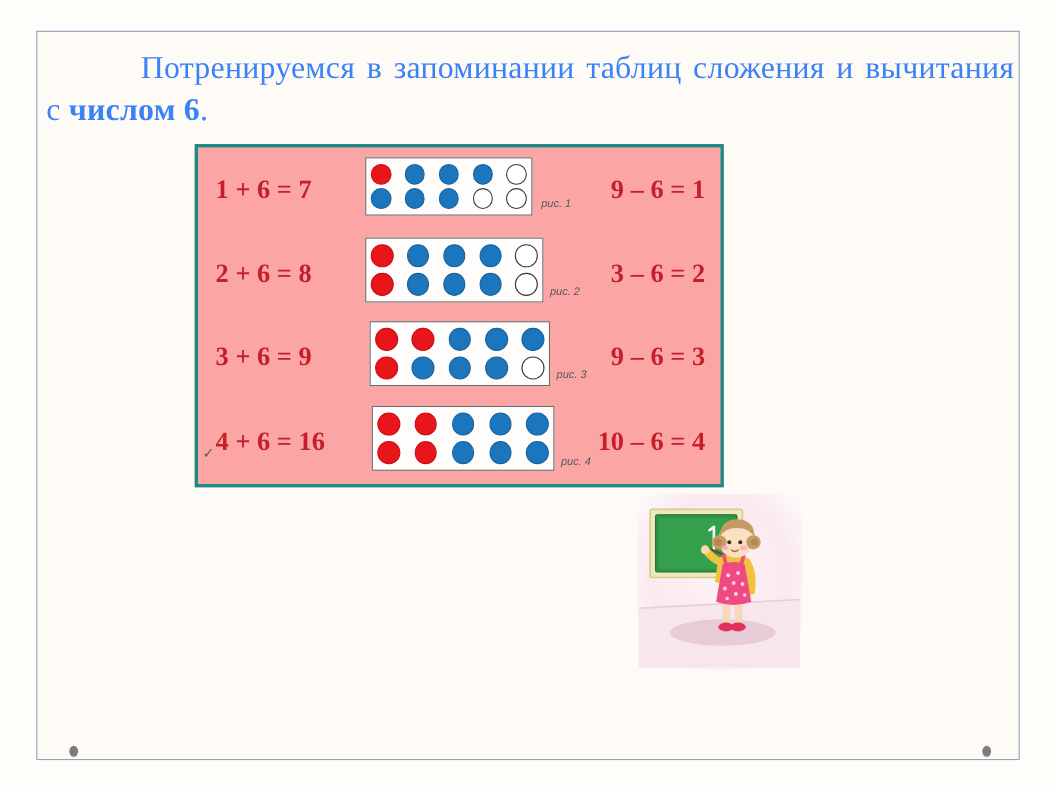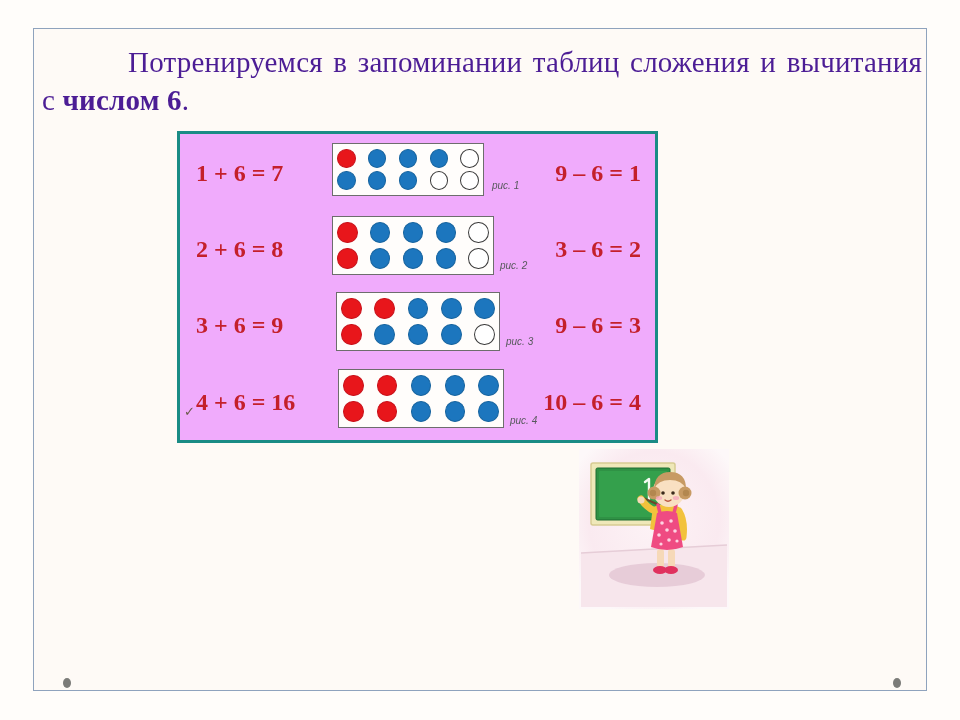--- a/index.html
+++ b/index.html
@@ -18,34 +18,34 @@
     border:1px solid #8fa3bd;
     box-sizing:border-box;
   }
   
   #title{
     position:absolute;
     left:8px;top:14px;
     width:880px;
     font-size:29px;
     line-height:1.32;
-    color:#4c1d95;
+    color:#3b82f6;
     text-align:justify;
     text-align-last:left;
     text-indent:86px;
     letter-spacing:0.2px;
   }
   #title .b{font-weight:bold;}
   
   #mathbox{
     position:absolute;
     left:143px;top:102px;
     width:481px;height:312px;
     border:3px solid #1a8b85;
-    background:#f0abfc;
+    background:#fca5a5;
     box-sizing:border-box;
   }
   .row{
     position:absolute;
     left:0;width:100%;height:70px;
   }
   .row.r1{top:6px;}
   .row.r2{top:82px;}
   .row.r3{top:158px;}
   .row.r4{top:235px;}

